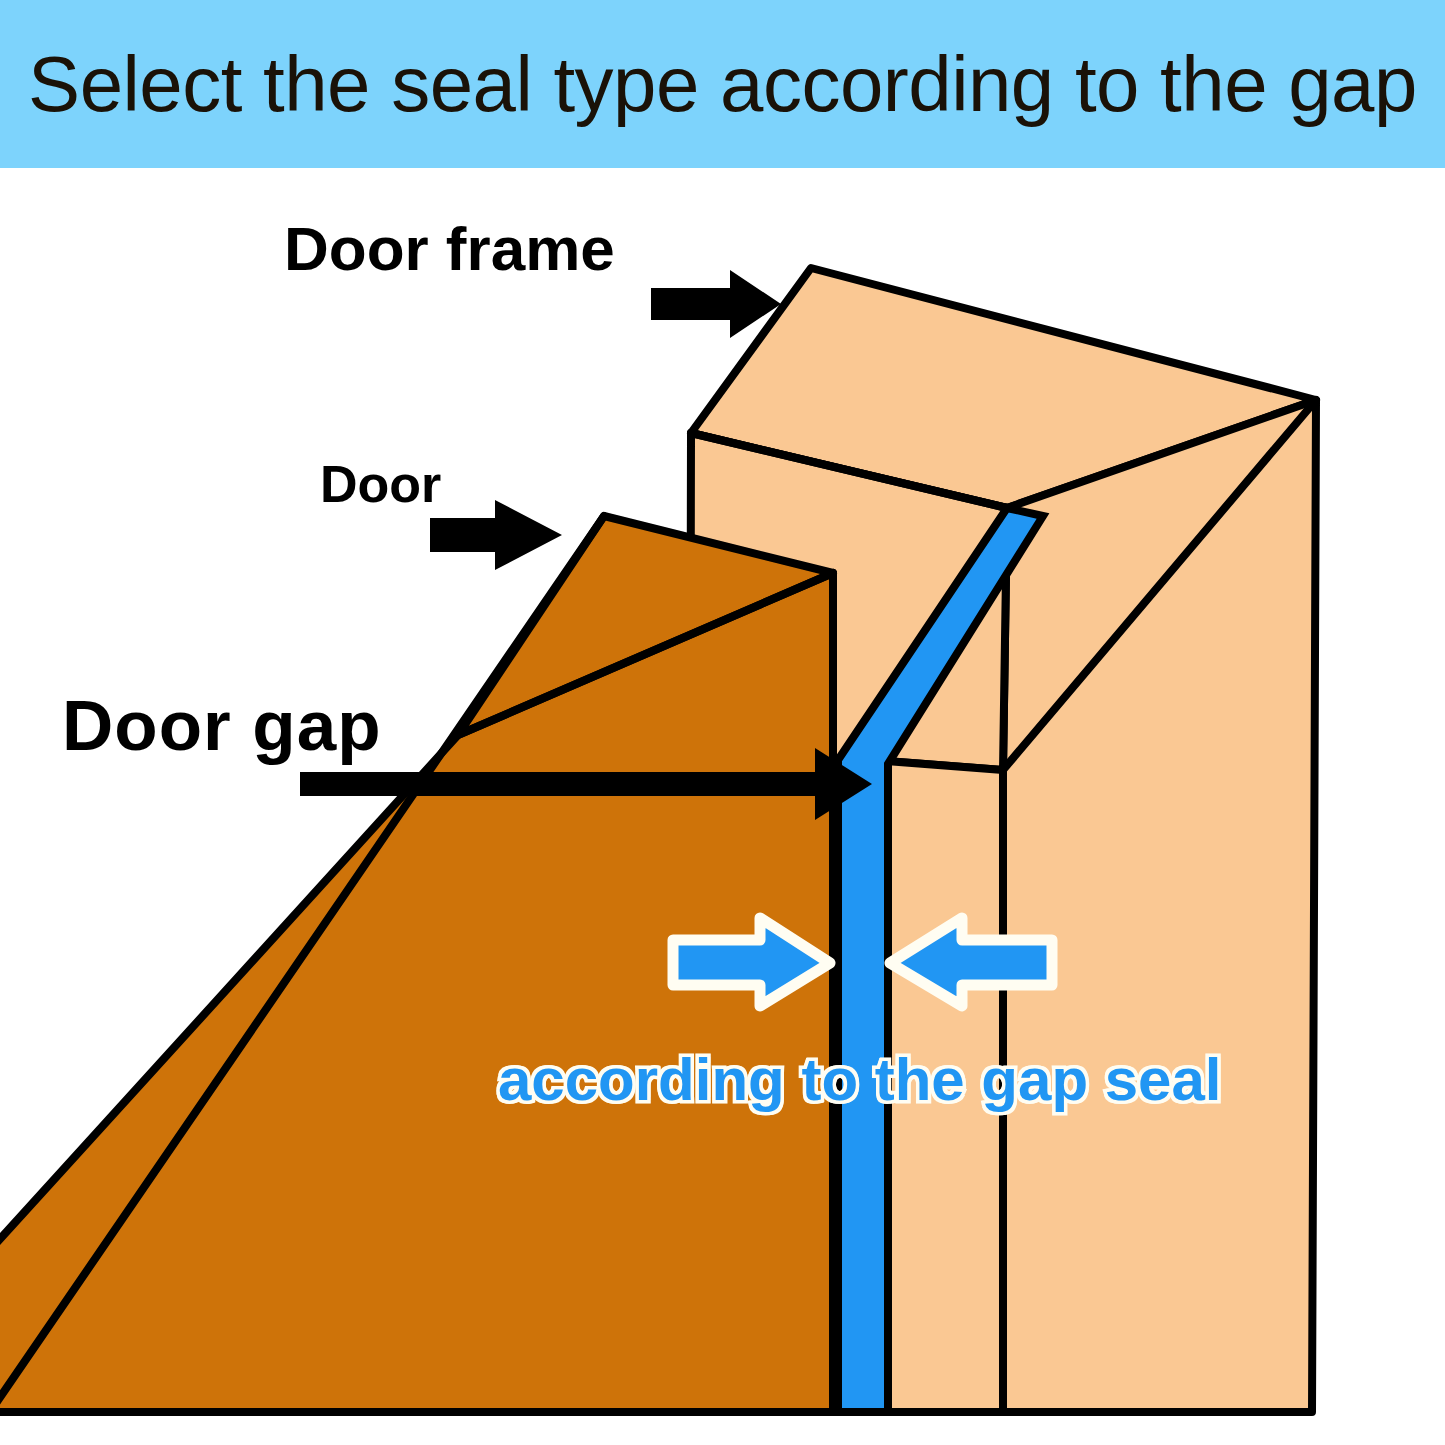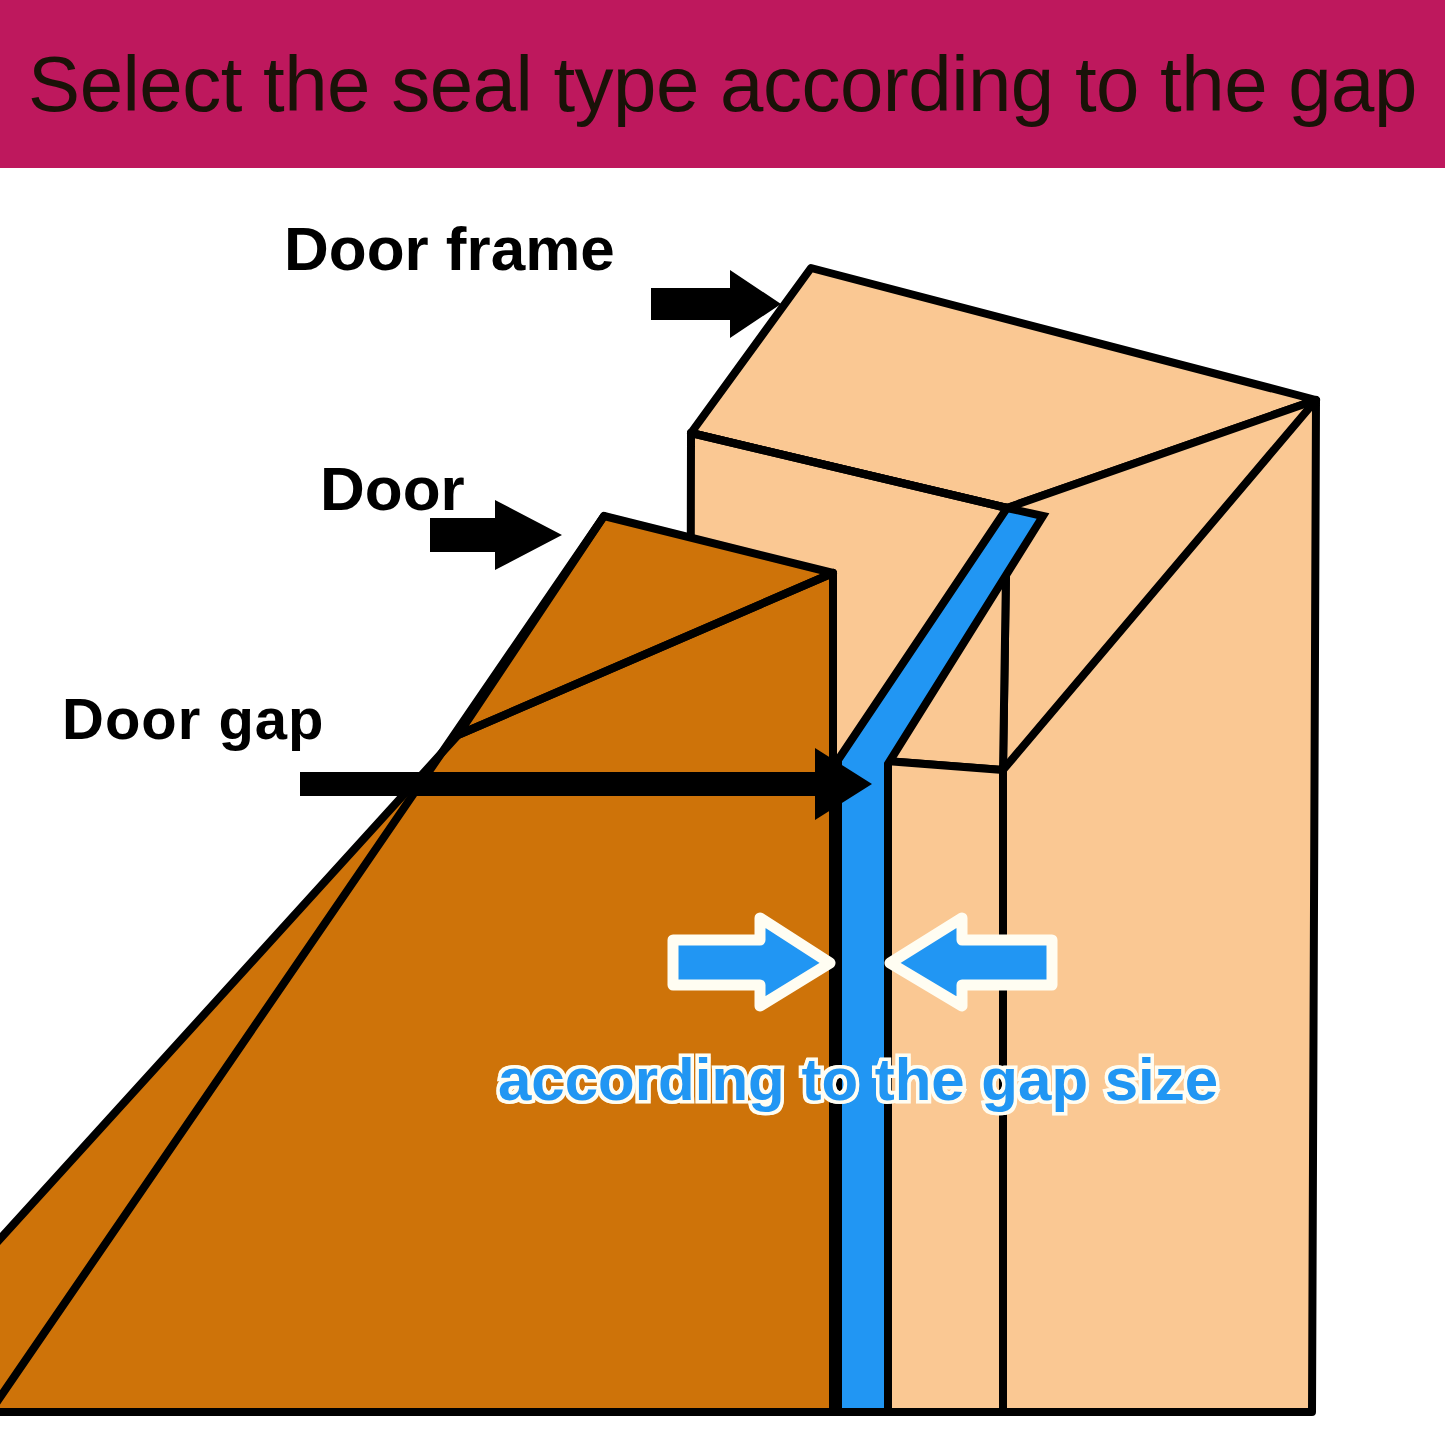--- a/index.html
+++ b/index.html
@@ -17,21 +17,21 @@
     overflow: hidden;
     background: #ffffff;
   }
   
   #header-banner {
     position: absolute;
     left: 0;
     top: 0;
     width: 1445px;
     height: 168px;
-    background: #be185d;
+    background: #7dd3fc;
     display: flex;
     align-items: center;
     justify-content: center;
   }
   #header-title {
     font-family: "Liberation Sans", sans-serif;
     font-size: 78px;
     line-height: 1;
     color: #1a1208;
     letter-spacing: -0.5px;
@@ -57,27 +57,27 @@
     line-height: 1;
   }
   #label-door-frame {
     left: 284px;
     top: 218px;
     font-size: 62px;
   }
   #label-door {
     left: 320px;
     top: 458px;
-    font-size: 62px;
+    font-size: 52px;
     text-align: right;
   }
   #label-door-gap {
     left: 62px;
     top: 690px;
-    font-size: 58px;
+    font-size: 71px;
     letter-spacing: 1px;
   }
   
   #callout-text {
     position: absolute;
     left: 498px;
     top: 1048px;
     width: 800px;
     font-family: "Liberation Sans", sans-serif;
     font-weight: 700;
@@ -160,16 +160,16 @@
     </g>
   </svg>
 
   <div class="diagram-label" id="label-door-frame">Door frame</div>
 
   <div class="diagram-label" id="label-door">Door</div>
 
   <div class="diagram-label" id="label-door-gap">Door  gap</div>
 
   <div id="callout-text">
-    <span class="ct-line">according to the gap size</span>
+    <span class="ct-line">according to the gap seal</span>
   </div>
 
 </div>
 
 </body></html>

